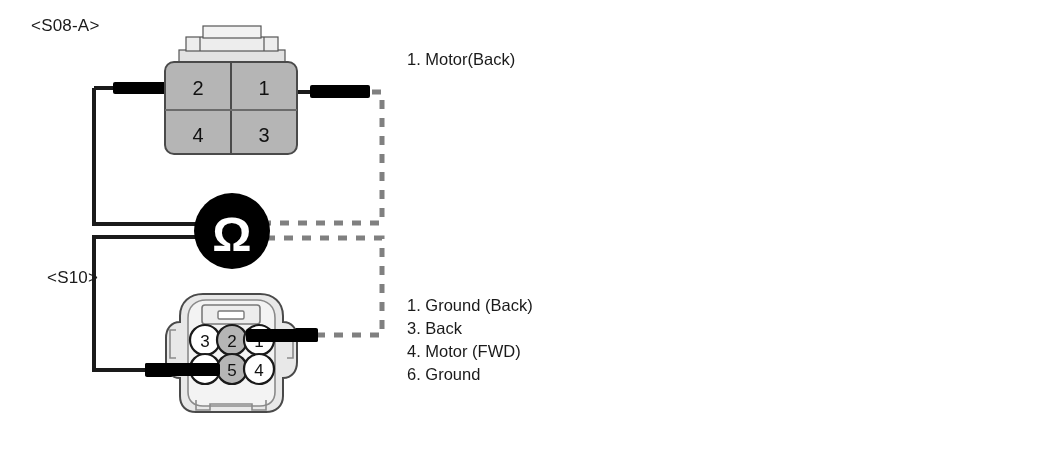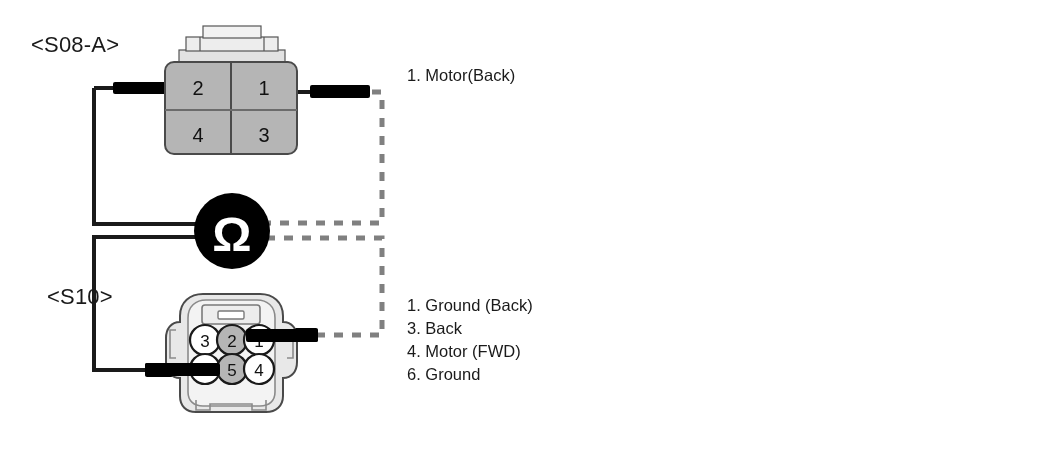--- a/index.html
+++ b/index.html
@@ -20,38 +20,37 @@
   #wiring-svg {
     position: absolute;
     left: 0;
     top: 0;
     width: 1050px;
     height: 454px;
   }
   .conn-label {
     position: absolute;
     font-family: "Liberation Sans", sans-serif;
-    font-size: 22px;
+    font-size: 17px;
     color: #1a1a1a;
     white-space: nowrap;
     letter-spacing: 0.2px;
-    margin-top: 16px;
   }
   #label-s08a { left: 31px; top: 16px; }
   #label-s10  { left: 47px; top: 268px; text-align: center; }
 
   .pin-legend {
     position: absolute;
     font-family: "Liberation Sans", sans-serif;
     font-size: 16.5px;
     line-height: 23px;
     color: #1a1a1a;
     white-space: nowrap;
   }
-  #legend-top    { left: 407px; top: 64px; }
+  #legend-top    { left: 407px; top: 48px; }
   #legend-bottom { left: 407px; top: 294px; }
   .pin-legend .row { display: block; }
   .pin-legend .row.dim { color: #8c8c8c; }
 </style>
 </head>
 <body>
 
 <div id="diagram-root">
 
   <svg id="wiring-svg" viewBox="0 0 1050 454">

